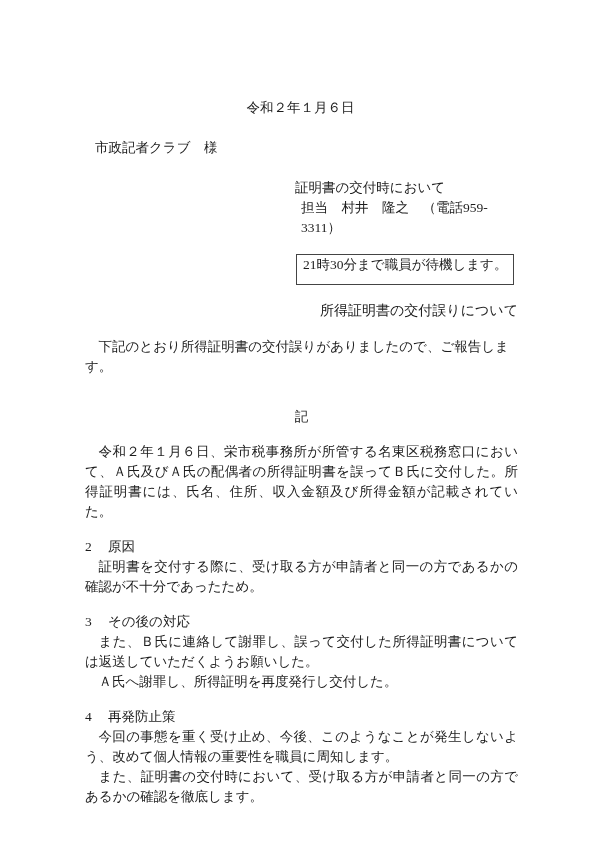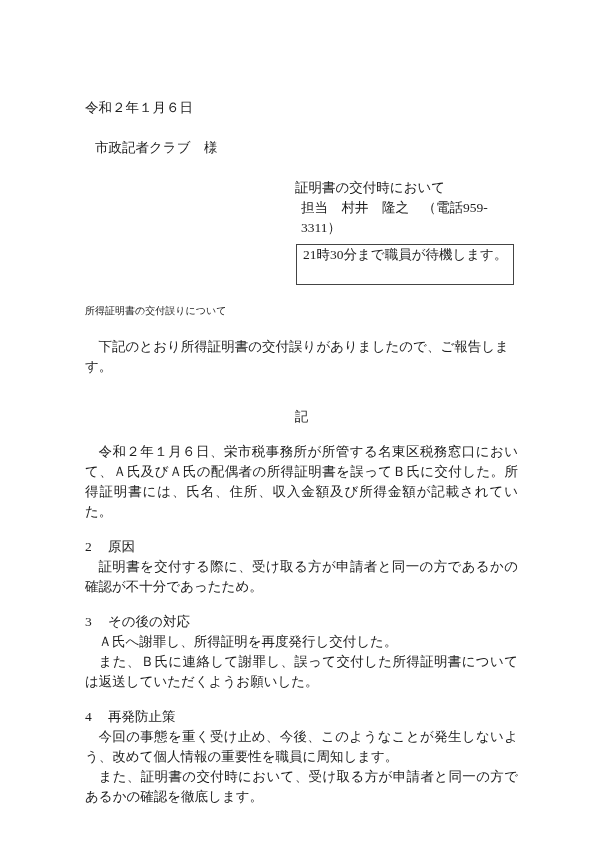--- a/index.html
+++ b/index.html
@@ -14,45 +14,45 @@
     background: #ffffff;
     color: #1c1c1c;
     font-family: "Liberation Serif", "DejaVu Serif", serif;
     font-size: 13.5px;
     line-height: 20px;
     box-sizing: border-box;
     padding: 98px 82px 0 85px;
     overflow: hidden;
   }
   .date-line {
-    text-align: left;
+    text-align: center;
     padding-right: 2px;
   }
   .addressee-line {
     margin-top: 20px;
     padding-left: 10px;
   }
   .sender-block {
     margin-top: 20px;
     margin-left: 210px;
   }
   .sender-contact {
     margin-left: 6px;
   }
   .notice-box {
     display: inline-block;
     border: 1px solid #444444;
-    padding: 0px 6px 19px 6px;
-    margin-top: 6px;
+    padding: 0px 6px 9px 6px;
+    margin-top: 16px;
     margin-left: 1px;
   }
   .doc-title {
-    text-align: left;
+    text-align: right;
     margin-top: 16px;
-    font-size: 10px;
+    font-size: 14px;
   }
   .intro-line {
     margin-top: 16px;
     text-indent: 1em;
   }
   .record-marker {
     text-align: center;
     margin-top: 30px;
   }
   .section {
@@ -92,22 +92,22 @@
     <p>令和２年１月６日、栄市税事務所が所管する名東区税務窓口において、Ａ氏及びＡ氏の配偶者の所得証明書を誤ってＢ氏に交付した。所得証明書には、氏名、住所、収入金額及び所得金額が記載されていた。</p>
   </div>
 
   <div class="section">
     <div><span>2</span><span class="section-heading">原因</span></div>
     <p>証明書を交付する際に、受け取る方が申請者と同一の方であるかの確認が不十分であったため。</p>
   </div>
 
   <div class="section">
     <div><span>3</span><span class="section-heading">その後の対応</span></div>
+    <p>また、Ｂ氏に連絡して謝罪し、誤って交付した所得証明書については返送していただくようお願いした。</p>
     <p>Ａ氏へ謝罪し、所得証明を再度発行し交付した。</p>
-    <p>また、Ｂ氏に連絡して謝罪し、誤って交付した所得証明書については返送していただくようお願いした。</p>
   </div>
 
   <div class="section">
     <div><span>4</span><span class="section-heading">再発防止策</span></div>
     <p>今回の事態を重く受け止め、今後、このようなことが発生しないよう、改めて個人情報の重要性を職員に周知します。</p>
     <p>また、証明書の交付時において、受け取る方が申請者と同一の方であるかの確認を徹底します。</p>
   </div>
 
 </div>
 

